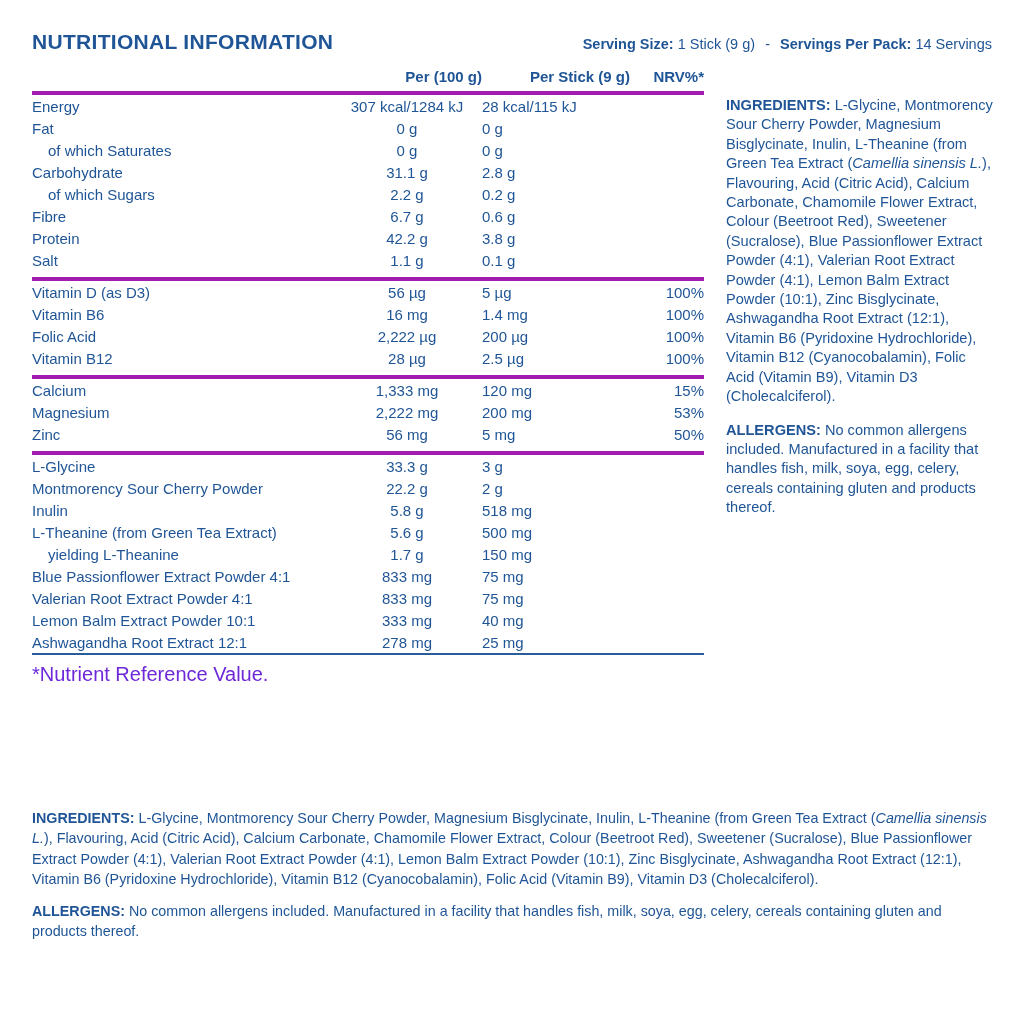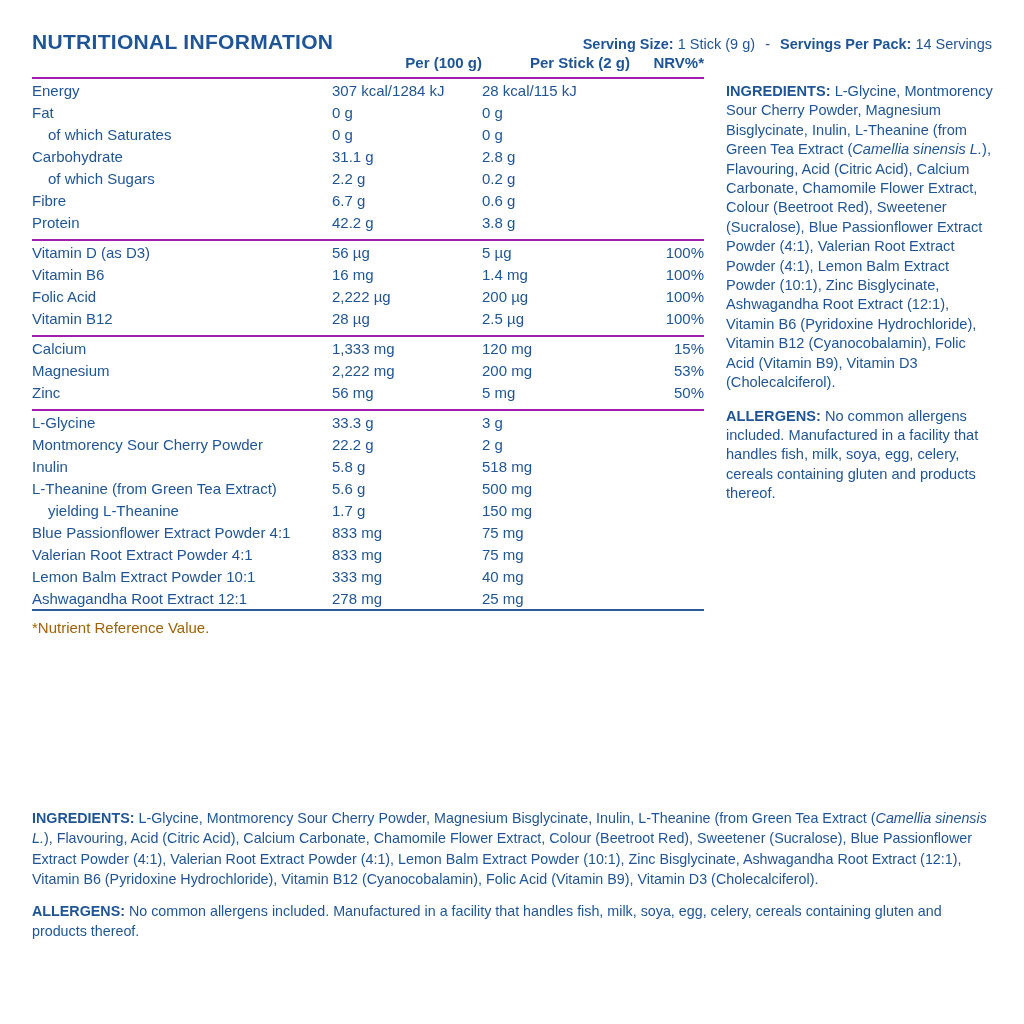--- a/index.html
+++ b/index.html
@@ -39,21 +39,21 @@
     font-size: 14.5px;
     color: #1f5596;
     white-space: nowrap;
   }
   .serving-info b { font-weight: bold; }
   .serving-sep { padding: 0 6px; }
 
   
   .body-cols {
     display: flex;
-    margin-top: 0;
+    margin-top: 14px;
     align-items: flex-start;
   }
   .left-col {
     width: 672px;
     flex: 0 0 672px;
   }
   .right-col {
     width: 270px;
     flex: 0 0 270px;
     margin-left: 22px;
@@ -79,32 +79,32 @@
     padding: 0 0 6px 0;
     vertical-align: bottom;
     white-space: nowrap;
   }
   table.nutri td {
     padding: 2.5px 0;
     vertical-align: baseline;
     white-space: nowrap;
   }
   td.name, th.name { text-align: left; width: 300px; }
-  td.v1, th.v1 { text-align: left; width: 150px; padding-right: 2px;}
+  td.v1, th.v1 { text-align: center; width: 150px; padding-right: 2px;}
   td.v2, th.v2 { text-align: left; width: 148px; padding-right: 4px;}
   td.v3, th.v3 { text-align: right; width: 74px; }
   .indent { padding-left: 16px; text-align: right; }
-  tr.rule-top > td, tr.rule-top > th { border-top: 2px solid #a21caf; }
+  tr.rule-top > td, tr.rule-top > th { border-top: 4px solid #a21caf; }
   tr.spacer-row > td { height: 6px; padding: 0; }
   .italic { font-style: italic; }
 
   .footnote {
-    font-size: 15px;
+    font-size: 20px;
     margin-top: 8px;
-    color: #a16207;
+    color: #6d28d9;
   }
 
   
   .bottom-block {
     position: absolute;
     left: 32px;
     right: 30px;
     top: 808px;
     font-size: 14.3px;
     line-height: 1.42;
@@ -130,21 +130,21 @@
   </div>
 
   <div class="body-cols">
 
     <div class="left-col">
       <table class="nutri">
         <thead>
           <tr>
             <th class="name"></th>
             <th class="v1">Per (100 g)</th>
-            <th class="v2">Per Stick (2 g)</th>
+            <th class="v2">Per Stick (9 g)</th>
             <th class="v3">NRV%*</th>
           </tr>
         </thead>
         <tbody id="table-body">
             <tr class="rule-top">
               <td class="name">Energy</td>
               <td class="v1">307 kcal/1284 kJ</td>
               <td class="v2">28 kcal/115 kJ</td>
               <td class="v3"></td>
             </tr>
@@ -177,20 +177,26 @@
               <td class="v1">6.7 g</td>
               <td class="v2">0.6 g</td>
               <td class="v3"></td>
             </tr>
             <tr>
               <td class="name">Protein</td>
               <td class="v1">42.2 g</td>
               <td class="v2">3.8 g</td>
               <td class="v3"></td>
             </tr>
+            <tr>
+              <td class="name">Salt</td>
+              <td class="v1">1.1 g</td>
+              <td class="v2">0.1 g</td>
+              <td class="v3"></td>
+            </tr>
             <tr class="spacer-row">
               <td colspan="4"></td>
             </tr>
             <tr class="rule-top">
               <td class="name">Vitamin D (as D3)</td>
               <td class="v1">56 µg</td>
               <td class="v2">5 µg</td>
               <td class="v3">100%</td>
             </tr>
             <tr>

